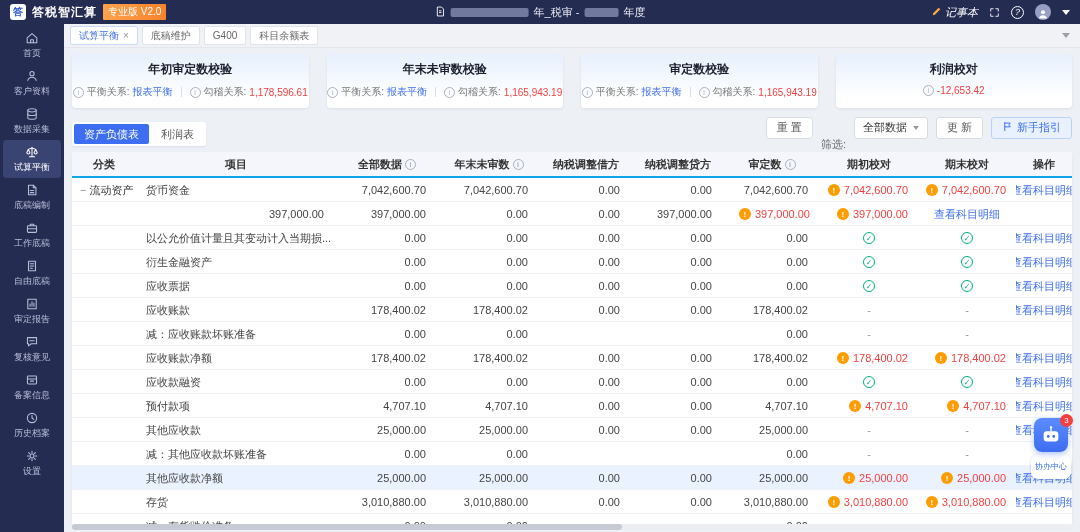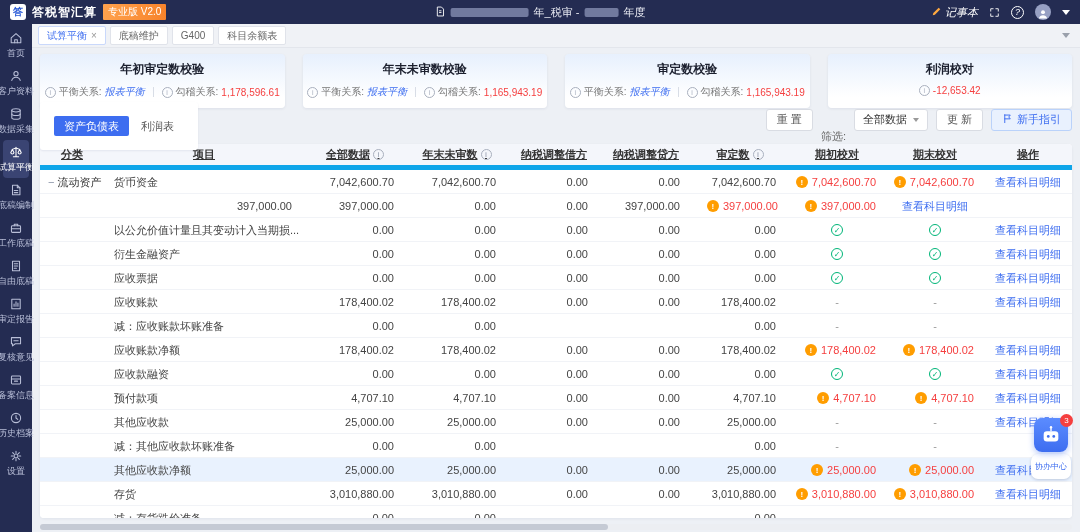--- a/index.html
+++ b/index.html
@@ -15,64 +15,64 @@
 .tb-center{position:absolute;left:50%;top:0;height:100%;transform:translateX(-50%);display:flex;align-items:center;gap:5px;font-size:11px;color:#E8EAF2;white-space:nowrap;}
 .redact{display:inline-block;height:9px;border-radius:2px;background:#717A9E;}
 .tb-right{margin-left:auto;display:flex;align-items:center;gap:11px;font-size:11px;font-style:italic;}
 .tb-item{display:flex;align-items:center;gap:3px;cursor:pointer;}
 .circle-q{width:13px;height:13px;border:1px solid #fff;border-radius:50%;display:flex;align-items:center;justify-content:center;font-size:9px;}
 .avatar{width:16px;height:16px;border-radius:50%;background:#97A0C3;display:flex;align-items:center;justify-content:flex-end;flex-direction:column;overflow:hidden;}
 .chev-down{width:0;height:0;border-left:4px solid transparent;border-right:4px solid transparent;border-top:5px solid #fff;}
 
 
 .layout{display:flex;height:508px;}
-.sidebar{width:32px;background:#242C52;padding-top:2px;flex:none;font-family:Liberation Mono, monospace;}
+.sidebar{width:64px;background:#242C52;padding-top:2px;flex:none;font-family:Liberation Mono, monospace;}
 .sb-item{display:flex;flex-direction:column;align-items:center;justify-content:center;gap:2px;height:38px;margin:0 3px;border-radius:4px;color:#B9BFD8;cursor:pointer;}
 .sb-item.active{background:#3A4473;color:#fff;}
 .sb-ic svg{display:block;}
 .sb-label{font-size:9px;white-space:nowrap;}
 .main{flex:1;display:flex;flex-direction:column;min-width:0;}
 
 
 .tabbar{height:24px;background:#F0F2F6;border-bottom:1px solid #E3E6EC;display:flex;align-items:center;padding:0 6px;}
 .tab-list{display:flex;align-items:center;gap:4px;}
 .tab{height:19px;display:flex;align-items:center;gap:4px;padding:0 8px;background:#fff;border:1px solid #E0E3EA;border-radius:2px;font-size:10px;color:#666;cursor:pointer;white-space:nowrap;}
 .tab.active{color:#3D6DF0;border-color:#C9D8FB;}
 .tab-close{color:#999;font-size:10px;}
 .tabbar-chev{margin-left:auto;cursor:pointer;padding:0 4px;}
 .tabbar-chev i{display:block;width:0;height:0;border-left:4px solid transparent;border-right:4px solid transparent;border-top:5px solid #9aa0ab;}
 
 
 .content{position:relative;flex:1;padding:6px 8px 0 8px;min-height:0;}
-.cards-row{display:flex;gap:18px;height:54px;margin-bottom:6px;}
+.cards-row{display:flex;gap:18px;height:54px;margin-bottom:14px;}
 .card{flex:1;border-radius:4px;background:linear-gradient(180deg,#E7F0FD 0%,#FFFFFF 80%);box-shadow:0 1px 3px rgba(20,40,90,0.08);text-align:center;padding-top:7px;overflow:hidden;}
 .card-title{font-size:12px;font-weight:bold;color:#1B1F2E;}
 .card-metrics{margin-top:7px;display:flex;align-items:center;justify-content:center;gap:8px;font-size:10px;color:#777;white-space:nowrap;}
 .metric{display:inline-flex;align-items:center;gap:3px;}
 .m-div{width:1px;height:10px;background:#D8DDE6;}
-.m-link{color:#3D6DF0;cursor:pointer;font-style:italic;}
+.m-link{color:#3D6DF0;cursor:pointer;}
 .m-red{color:#F53F3F;}
 .info-ic{width:11px;height:11px;border:1px solid #A9B0BE;color:#A9B0BE;border-radius:50%;display:inline-flex;align-items:center;justify-content:center;font-size:7px;flex:none;font-style:normal;}
 
 
 .toolbar{display:flex;align-items:center;height:24px;margin-bottom:6px;}
-.seg{display:flex;background:#fff;border-radius:3px;padding:14px;box-shadow:0 1px 2px rgba(20,40,90,0.08);gap:2px;}
+.seg{display:flex;background:#fff;border-radius:3px;padding:2px;box-shadow:0 1px 2px rgba(20,40,90,0.08);gap:2px;}
 .seg-item{height:20px;display:flex;align-items:center;padding:0 10px;border-radius:2px;font-size:11px;color:#555;cursor:pointer;white-space:nowrap;}
 .seg-item.active{background:#3D6DF0;color:#fff;}
 .tools{margin-left:auto;display:flex;gap:8px;}
 .btn{height:22px;display:inline-flex;align-items:center;padding:0 10px;background:#fff;border:1px solid #D9DCE3;border-radius:3px;font-size:11px;color:#555;cursor:pointer;gap:4px;white-space:nowrap;}
 .btn.guide{background:#E9F1FE;border-color:#BAD2FA;color:#3D6DF0;}
 .filter-label{color:#666;margin-top:20px;}
 .select{height:22px;display:inline-flex;align-items:center;gap:6px;padding:0 8px;background:#fff;border:1px solid #D9DCE3;border-radius:3px;color:#333;cursor:pointer;white-space:nowrap;}
 .sel-chev{width:0;height:0;border-left:3.5px solid transparent;border-right:3.5px solid transparent;border-top:4px solid #999;}
 
 
 .table-card{background:#fff;border-radius:4px;height:374px;overflow:hidden;box-shadow:0 1px 3px rgba(20,40,90,0.06);}
 .grid{display:grid;grid-template-columns:64px 200px 102px 102px 92px 92px 96px 98px 98px minmax(0,1fr);align-items:center;}
-.thead{height:26px;background:#F4F6FB;border-bottom:5px solid #0ea5e9;text-decoration:underline;}
+.thead{height:26px;background:#F4F6FB;border-bottom:2px solid #0ea5e9;}
 .th{display:flex;align-items:center;justify-content:center;gap:3px;font-size:11px;font-weight:bold;color:#333;white-space:nowrap;overflow:hidden;}
 .tbody{height:348px;overflow:hidden;}
 .trow{height:24px;border-bottom:1px solid #F1F3F7;background:#fff;}
 .trow.highlight{background:#E9F2FE;}
 .td{font-size:11px;color:#444;white-space:nowrap;overflow:hidden;text-overflow:ellipsis;height:24px;display:flex;align-items:center;}
 .td.cat{padding-left:8px;gap:3px;color:#333;}
 .collapse-ic{color:#8892a6;font-size:11px;}
 .td.item{padding-left:10px;}
 .td.num{justify-content:flex-end;padding-right:12px;display:flex;}
 .td.chk{justify-content:center;gap:4px;}

